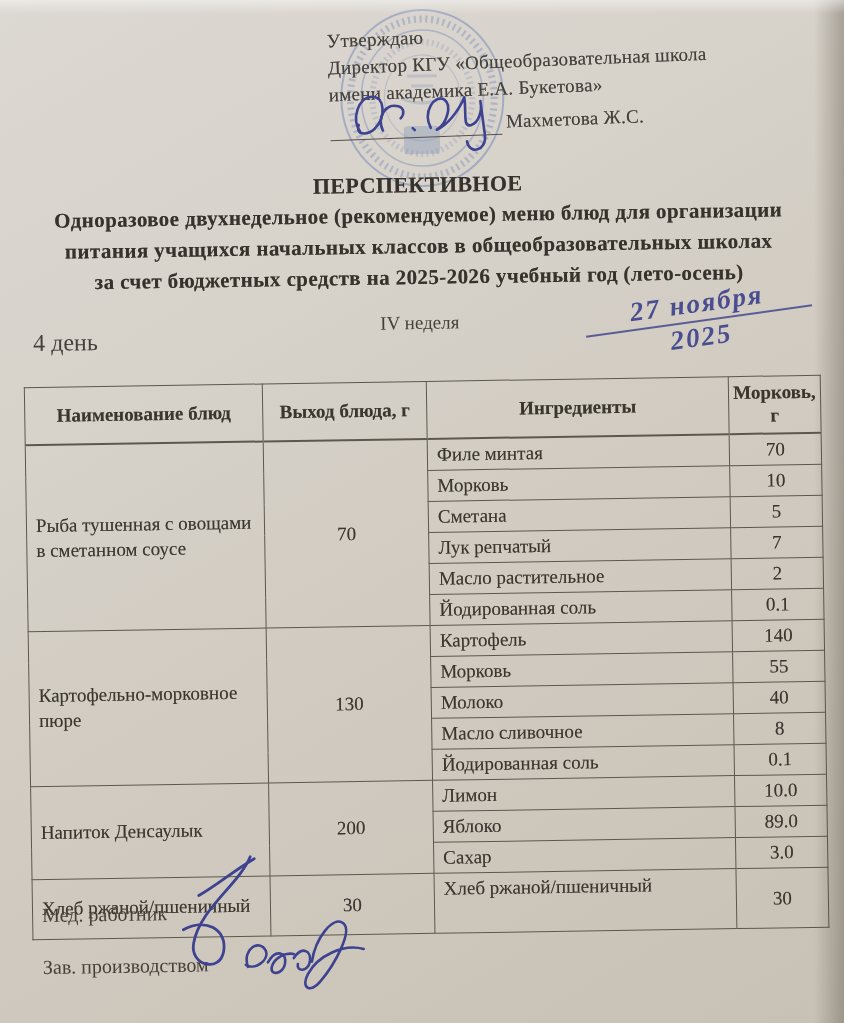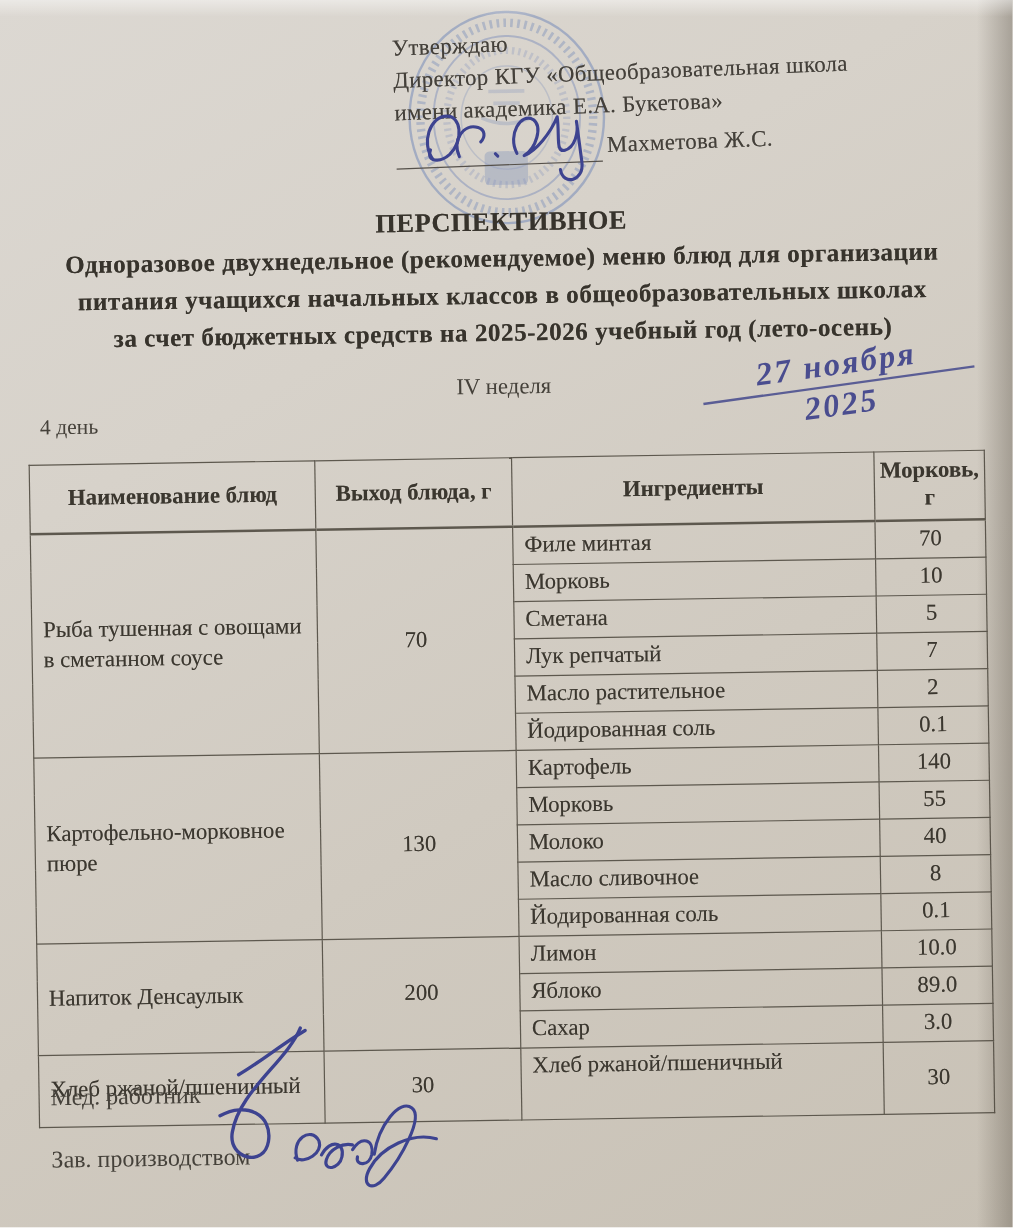--- a/index.html
+++ b/index.html
@@ -35,21 +35,21 @@
   
   .title{
     position:absolute;left:12px;top:170px;width:820px;text-align:center;z-index:3;
     font-weight:bold;color:#37332c;letter-spacing:.4px;
     text-shadow:0 0 .5px rgba(55,51,44,.6);
   }
   .title .heading{font-size:22px;line-height:30px;}
   .title .tline{font-size:21px;line-height:31px;}
 
   .week{position:absolute;left:0;top:312px;width:844px;text-align:center;font-size:19px;color:#45413a;}
-  .day{position:absolute;left:35px;top:340px;font-size:18px;color:#45413a;}
+  .day{position:absolute;left:35px;top:324px;font-size:24px;color:#45413a;}
 
   
   .hand-date{
     position:absolute;left:592px;top:306px;width:228px;z-index:5;
     transform:rotate(-7deg);transform-origin:0 100%;
     font-style:italic;font-weight:bold;font-size:27px;letter-spacing:2px;
     color:#4a4d8f;text-align:center;
   }
   .hand-date .d1{display:block;border-bottom:2px solid #5a5d95;padding-bottom:1px;}
   .hand-date .d2{display:block;margin-top:0;}

